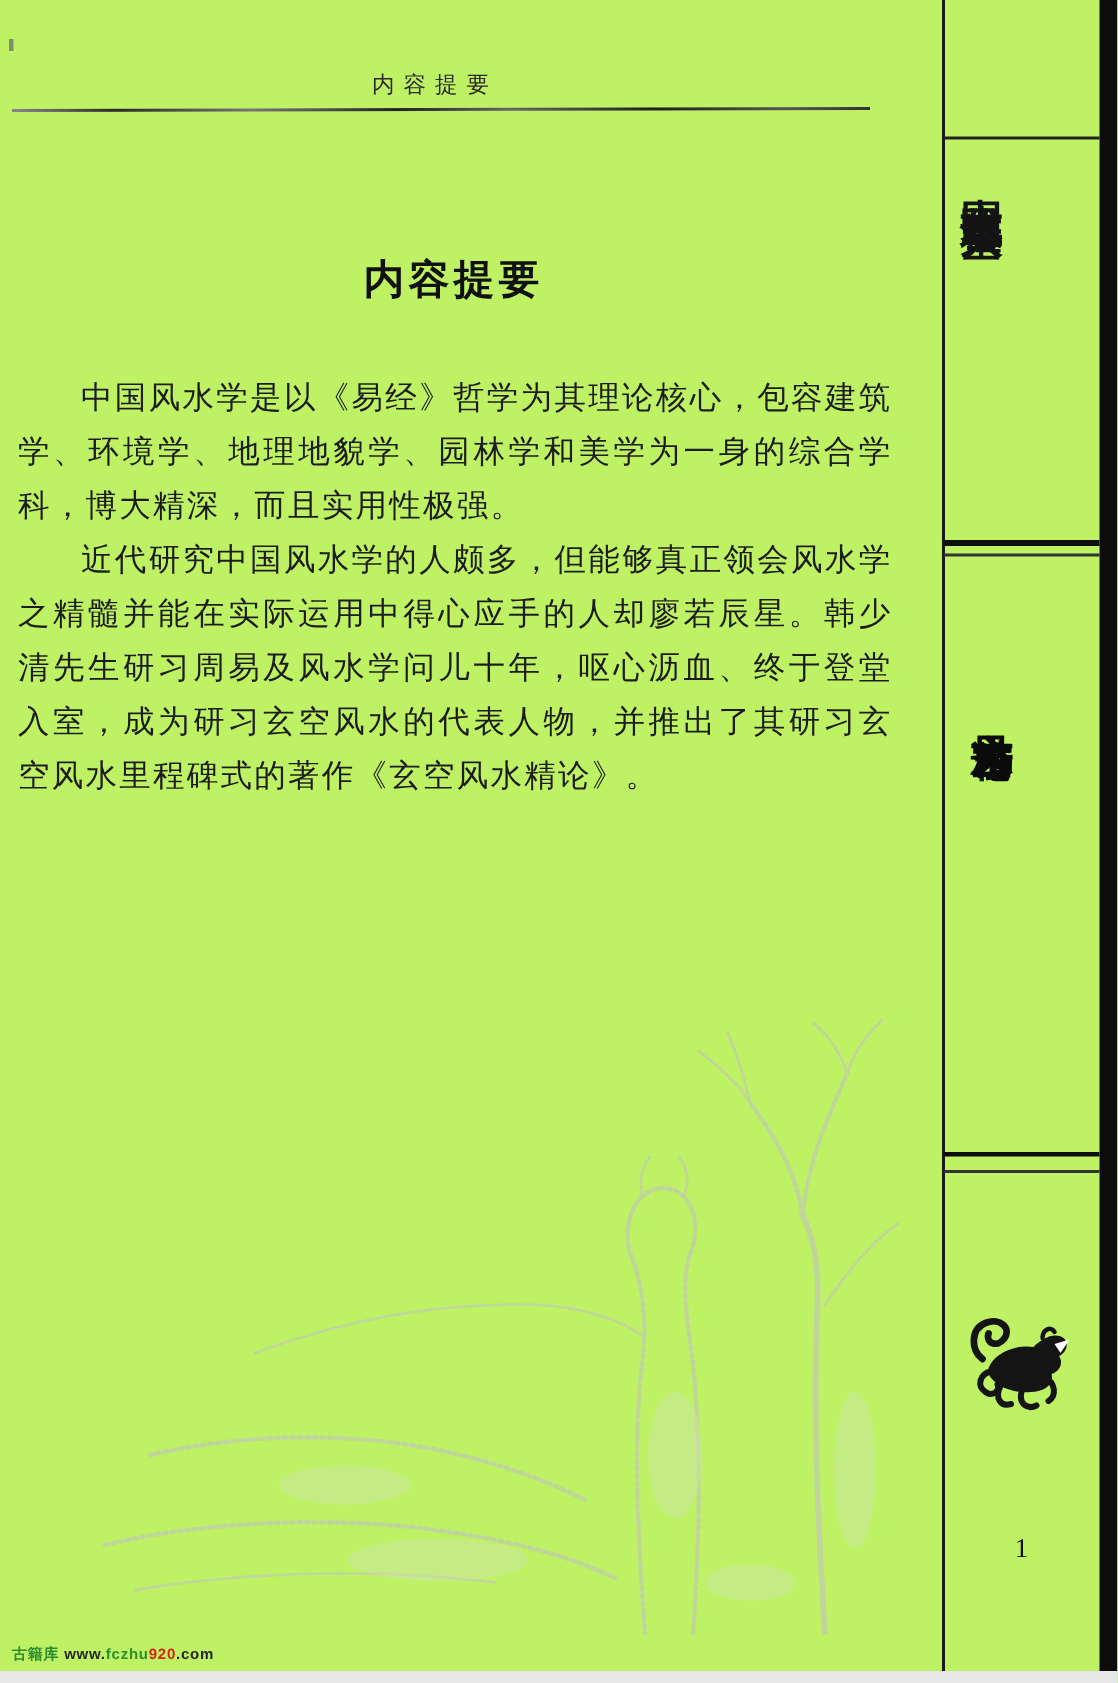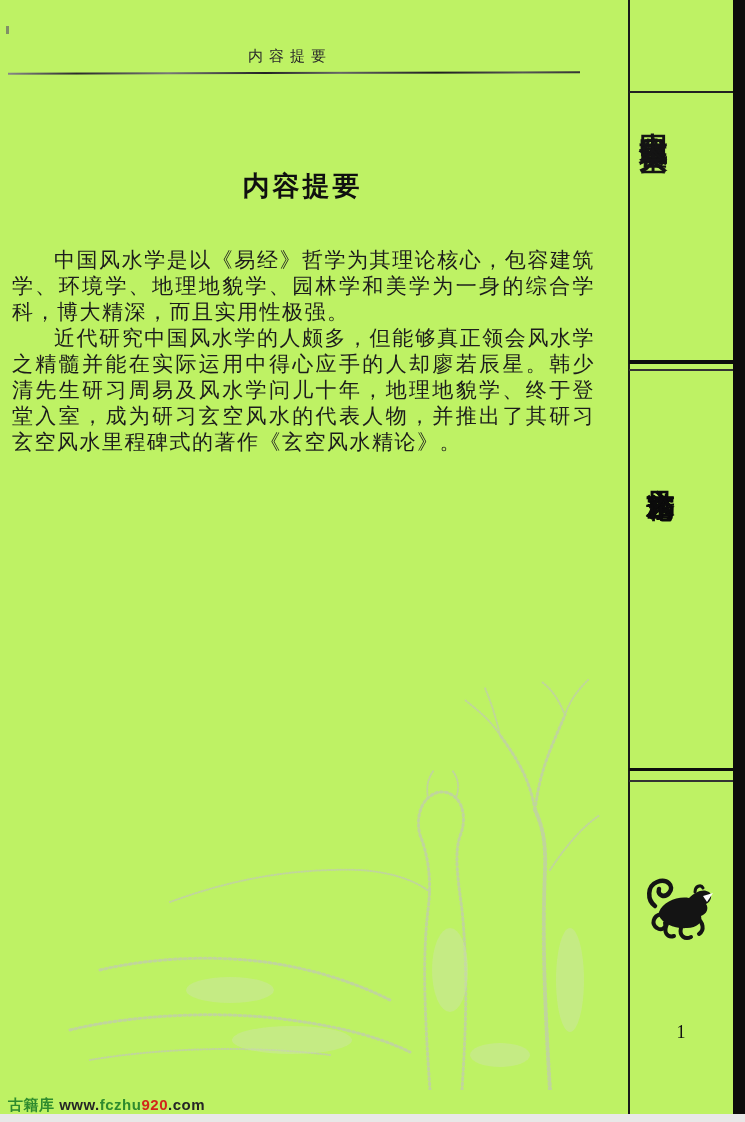--- a/index.html
+++ b/index.html
@@ -20,21 +20,21 @@
   }
   .scan-speck{position:absolute;top:26px;left:6px;width:3px;height:8px;background:#666;opacity:.7;}
   
   .doc-title{
     position:absolute;top:150px;left:10px;width:585px;text-align:center;
     font-family:"Liberation Sans","DejaVu Sans",sans-serif;font-weight:700;
     font-size:27px;letter-spacing:3px;color:#101010;
   }
   .body-text{
     position:absolute;top:247px;left:12px;width:583px;
-    font-size:21px;line-height:26px;letter-spacing:1.5px;
+    font-size:21px;line-height:36px;letter-spacing:1.5px;
     text-align:justify;
   }
   .body-text p{margin:0;text-indent:2em;}
   
   .sketch{position:absolute;left:30px;top:640px;opacity:.6;pointer-events:none;}
   
   .side-border{position:absolute;top:0;left:628px;width:2px;height:1122px;background:#1a1a1a;}
   .side-strip{position:absolute;top:0;left:733px;width:12px;height:1122px;}
   .side-line{position:absolute;left:629px;width:104px;}
   .l1{top:91px;height:2px;background:#222;}
@@ -54,21 +54,21 @@
   }
   .beast{position:absolute;top:872px;left:643px;}
   .page-num{
     position:absolute;top:1022px;left:629px;width:104px;text-align:center;
     font-size:18px;color:#111;
   }
   
   .watermark{
     position:absolute;top:1096px;left:8px;
     font-family:"Liberation Sans","DejaVu Sans",sans-serif;
-    font-weight:700;font-size:15px;letter-spacing:.5px;white-space:nowrap;
+    font-weight:700;font-size:10px;letter-spacing:.5px;white-space:nowrap;
   }
 </style>
 </head>
 <body>
 
 <div class="page">
 
   <div class="scan-speck"></div>
   <div class="running-head">内容提要</div>
   <div class="head-rule"></div>
@@ -99,21 +99,21 @@
       <ellipse cx="262" cy="400" rx="60" ry="14"></ellipse>
       <ellipse cx="420" cy="330" rx="18" ry="42"></ellipse>
       <ellipse cx="540" cy="340" rx="14" ry="52"></ellipse>
       <ellipse cx="470" cy="415" rx="30" ry="12"></ellipse>
     </g>
   </svg>
 
   <h1 class="doc-title">内容提要</h1>
   <div class="body-text">
     <p>中国风水学是以《易经》哲学为其理论核心，包容建筑学、环境学、地理地貌学、园林学和美学为一身的综合学科，博大精深，而且实用性极强。</p>
-    <p>近代研究中国风水学的人颇多，但能够真正领会风水学之精髓并能在实际运用中得心应手的人却廖若辰星。韩少清先生研习周易及风水学问儿十年，地理地貌学、终于登堂入室，成为研习玄空风水的代表人物，并推出了其研习玄空风水里程碑式的著作《玄空风水精论》。</p>
+    <p>近代研究中国风水学的人颇多，但能够真正领会风水学之精髓并能在实际运用中得心应手的人却廖若辰星。韩少清先生研习周易及风水学问儿十年，呕心沥血、终于登堂入室，成为研习玄空风水的代表人物，并推出了其研习玄空风水里程碑式的著作《玄空风水精论》。</p>
   </div>
 
   <div class="side-border"></div>
   <div class="side-strip" id="sideStrip" style="background: rgb(12, 12, 12);"></div>
   <div class="side-line l1"></div>
   <div class="side-line d1a"></div>
   <div class="side-line d1b"></div>
   <div class="side-line d2a"></div>
   <div class="side-line d2b"></div>
 

